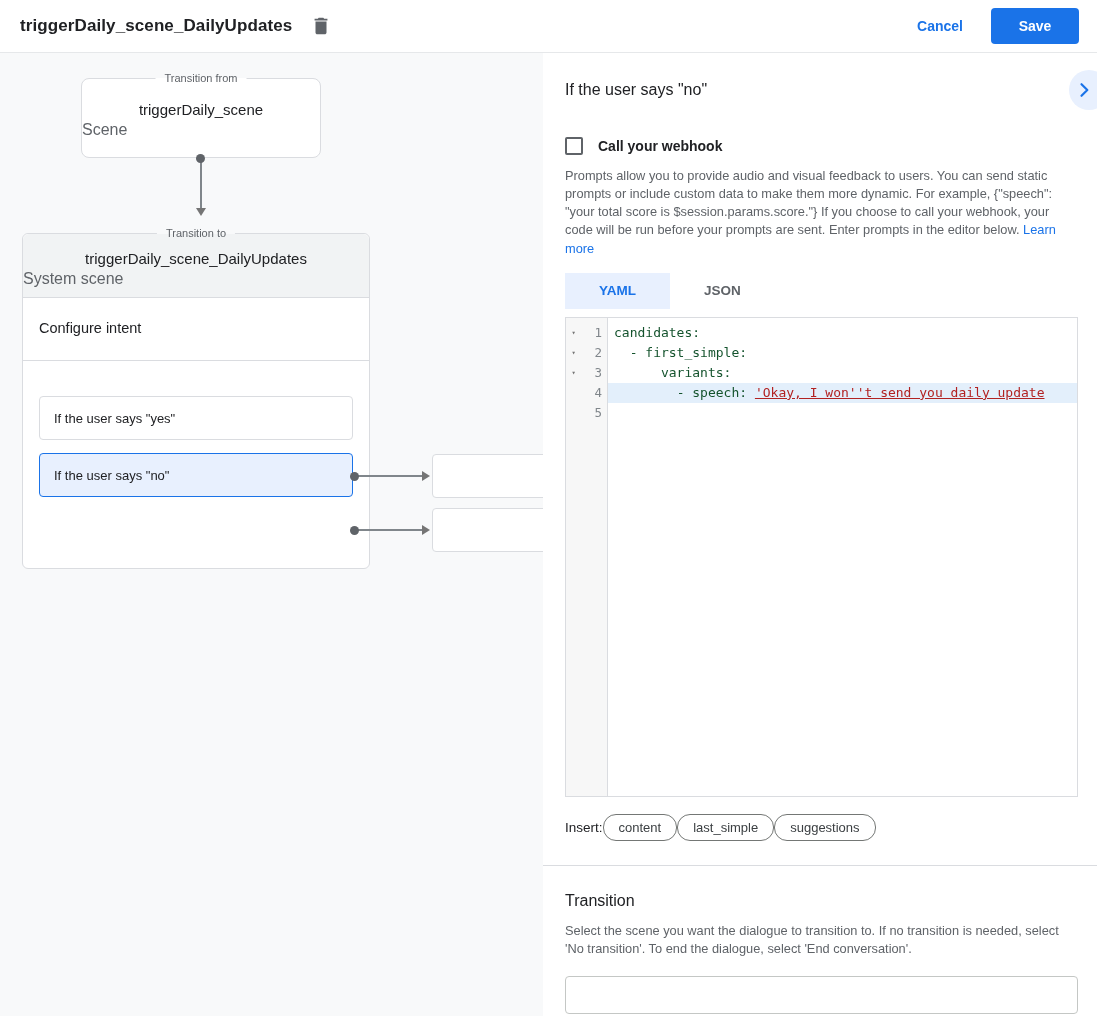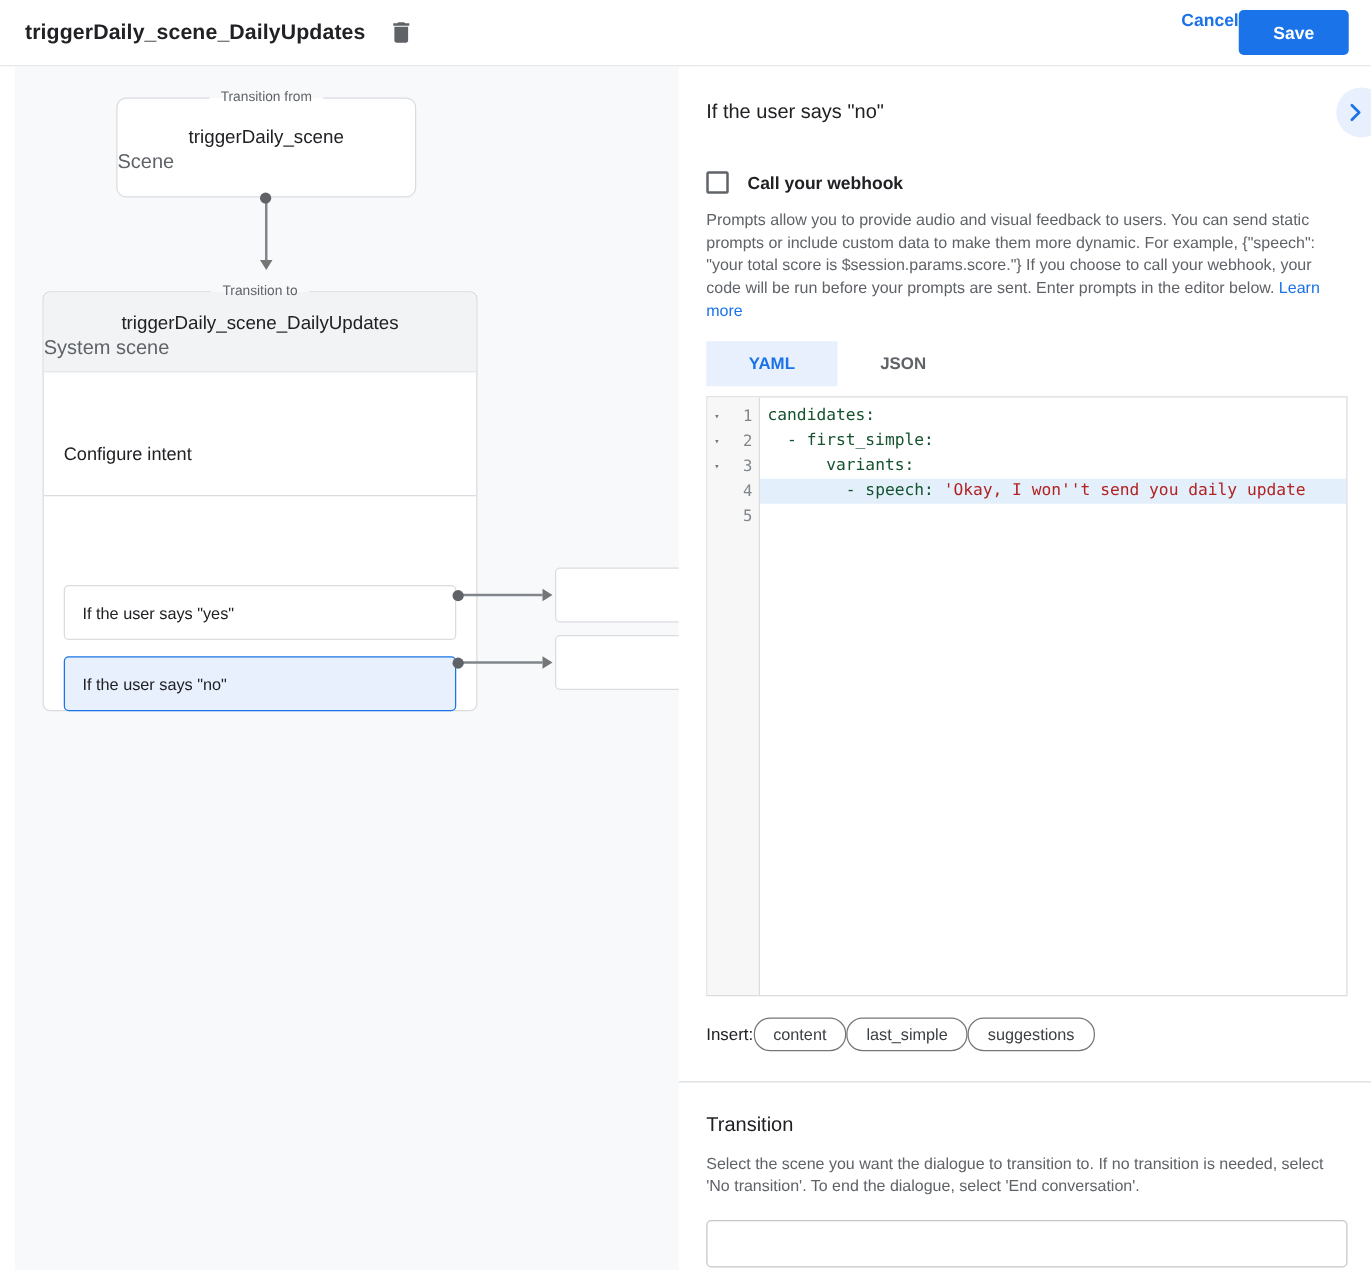--- a/index.html
+++ b/index.html
@@ -6,41 +6,41 @@
   html,body { width:1097px; height:1016px; overflow:hidden; background:#fff;
               font-family:"Liberation Sans", sans-serif; color:#202124; }
 
   
   .hdr { position:absolute; top:0; left:0; width:1097px; height:53px; background:#fff;
          border-bottom:1px solid #e6e8ea; display:flex; align-items:center; justify-content:space-between;
          padding:0 18px 0 20px; z-index:5; }
   .hdr-left { display:flex; align-items:center; gap:18px; }
   .hdr-title { font-size:17px; font-weight:600; letter-spacing:.1px; }
   .trash { width:22px; height:22px; cursor:pointer; display:inline-flex; }
-  .hdr-right { display:flex; align-items:flex-start; }
+  .hdr-right { display:flex; align-items:center; gap:28px; }
   .btn-text { background:none; border:none; color:#1a73e8; font-size:14px; font-weight:600;
               font-family:inherit; cursor:pointer; }
   .btn-primary { background:#1a73e8; color:#fff; border:none; border-radius:4px; height:36px;
                  width:88px; font-size:14px; font-weight:600; font-family:inherit; cursor:pointer; }
 
   
-  .canvas { position:absolute; top:53px; left:12px; width:543px; height:963px; background:#f8f9fa; overflow:hidden; }
+  .canvas { position:absolute; top:53px; left:0; width:543px; height:963px; background:#f8f9fa; overflow:hidden; }
   .node { position:absolute; background:#fff; border:1px solid #dadce0; border-radius:8px; }
   .legend { position:absolute; top:-8px; left:50%; transform:translateX(-50%); font-size:11px;
             color:#5f6368; padding:0 9px; white-space:nowrap;
             background:linear-gradient(to bottom, #f8f9fa 50%, #ffffff 50%); line-height:15px; }
   .legend-b { background:linear-gradient(to bottom, #f8f9fa 50%, #f1f3f4 50%); }
   .node-a { left:81px; top:25px; width:240px; height:80px; text-align:center; }
   .node-a .node-title { margin-top:22px; font-size:15px; }
   .node-sub { margin-top:3px; font-size:16px; color:#5f6368; text-align:left; }
   .node-b { left:22px; top:180px; width:348px; height:336px; border-radius:6px; }
   .node-b-header { background:#f1f3f4; border-bottom:1px solid #dadce0; border-radius:6px 6px 0 0;
                    height:64px; text-align:center; padding-top:16px; }
   .node-b-header .node-title { font-size:15px; }
-  .sec { padding:22px 16px 20px 16px;margin-top:36px; }
+  .sec { padding:22px 16px 20px 16px; }
   .sec-label { font-size:14.5px; }
   .field-box { margin-top:13px; height:44px; border:1px solid #dadce0; border-radius:4px;
                background:#fff; display:flex; align-items:center; padding:0 14px; font-size:13px; }
   .b-divider { border-top:1px solid #dadce0; }
   .cond-row { margin-top:13px; height:44px; border:1px solid #dadce0; border-radius:4px; background:#fff;
               display:flex; align-items:center; padding:0 14px; font-size:13px; cursor:pointer; }
   .cond-row.selected { border:1px solid #1a73e8; background:#e8f0fe; }
 
   .dot { position:absolute; width:9px; height:9px; border-radius:50%; background:#5f6368; z-index:2; }
   .vline { position:absolute; width:2px; background:#80868b; }
@@ -78,21 +78,21 @@
   .editor { margin-top:8px; height:480px; border:1px solid #dadce0; display:flex;
             font-family:"DejaVu Sans Mono","Liberation Mono",monospace; font-size:13px; width:513px; }
   .gutter { width:42px; background:#f7f7f7; border-right:1px solid #dadce0; padding-top:5px; flex:0 0 auto; }
   .g-row { height:20px; line-height:20px; display:flex; }
   .fold { width:15px; font-size:7px; color:#757575; text-align:center; line-height:21px; cursor:pointer; }
   .lnum { flex:1; text-align:right; padding-right:5px; color:#80868b; font-size:12.5px; }
   .code { flex:1; padding-top:5px; overflow:hidden; cursor:text; }
   .c-line { height:20px; line-height:20px; white-space:pre; padding-left:6px; }
   .c-line.hl { background:#e3effb; }
   .tok-g { color:#14532d;text-align:center; }
-  .tok-r { color:#b22222; }
+  .tok-r { color:#b22222;text-decoration:underline; }
   .tok-p { color:#202124; }
 
   .insert-row { margin-top:17px; display:flex; align-items:center; }
   .insert-label { font-size:13.5px; }
   .pill { border:1px solid #747775; background:#fff; border-radius:13px; padding:5px 15px;
           font-size:13px; color:#3c4043; font-family:inherit; cursor:pointer; }
   .hr { margin:24px -17px 0 -22px; border-top:1px solid #dadce0; }
   .transition-title { margin-top:26px; }
   .select { margin-top:18px; width:513px; height:38px; border:1px solid #c4c7c5; border-radius:4px;
             display:flex; align-items:center; justify-content:space-between; padding:0 14px;

